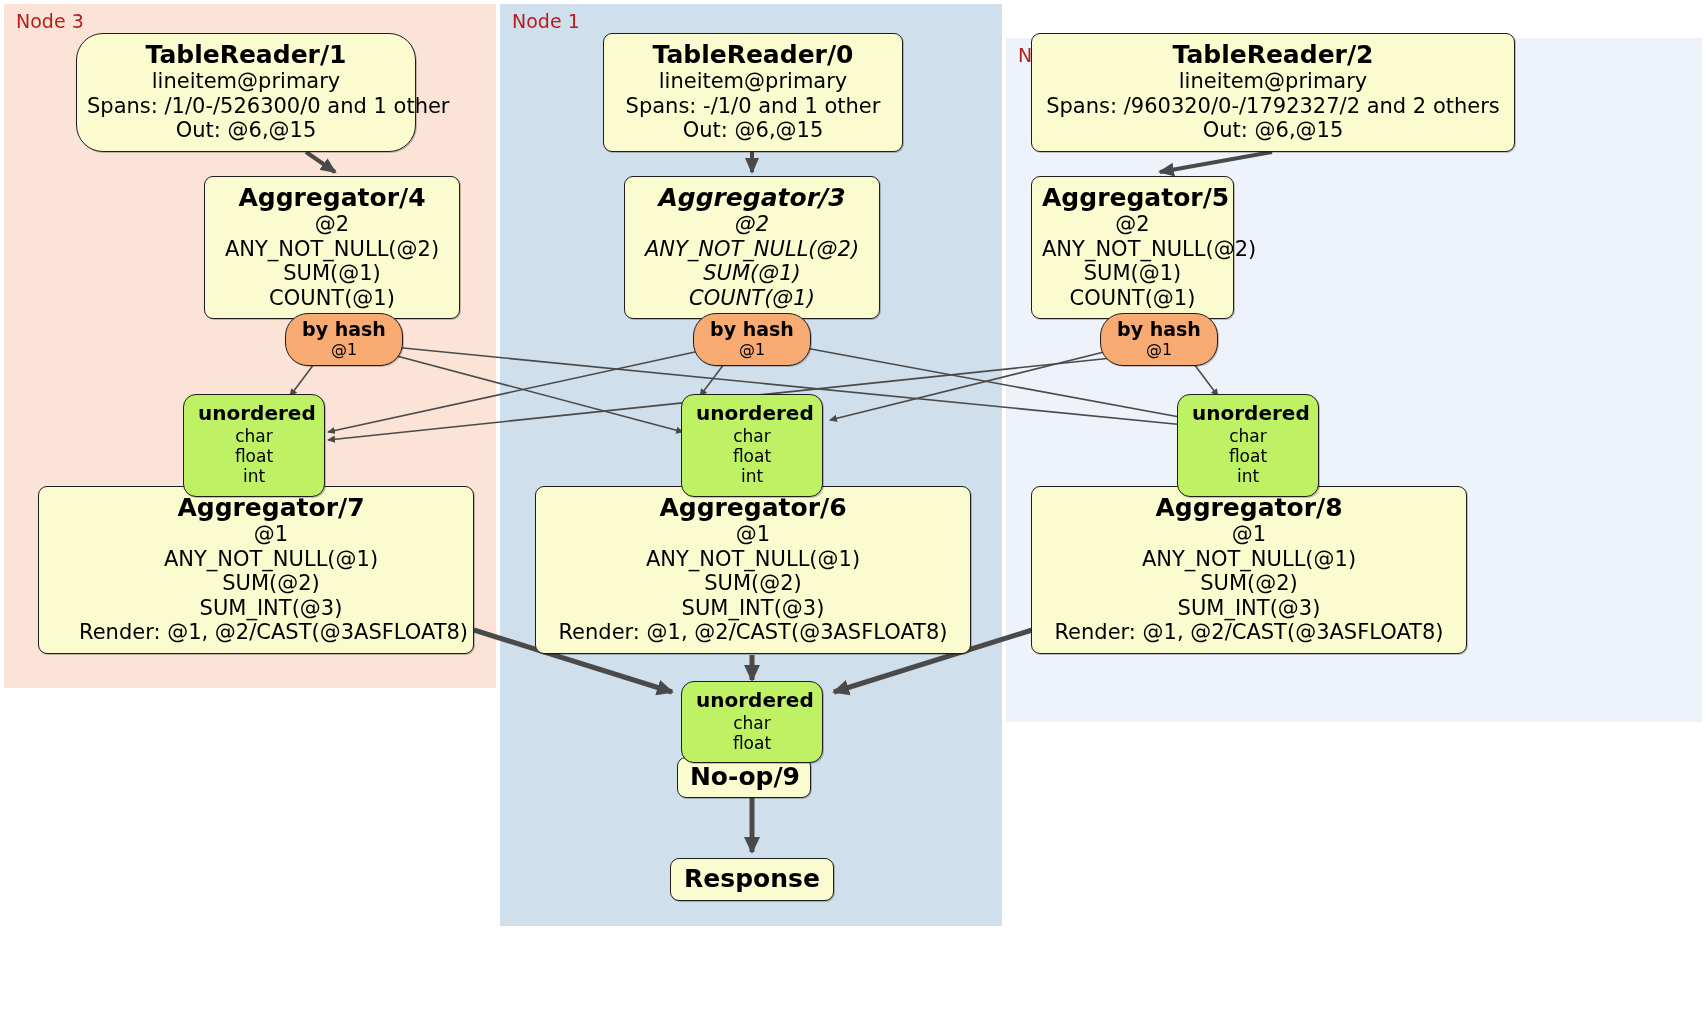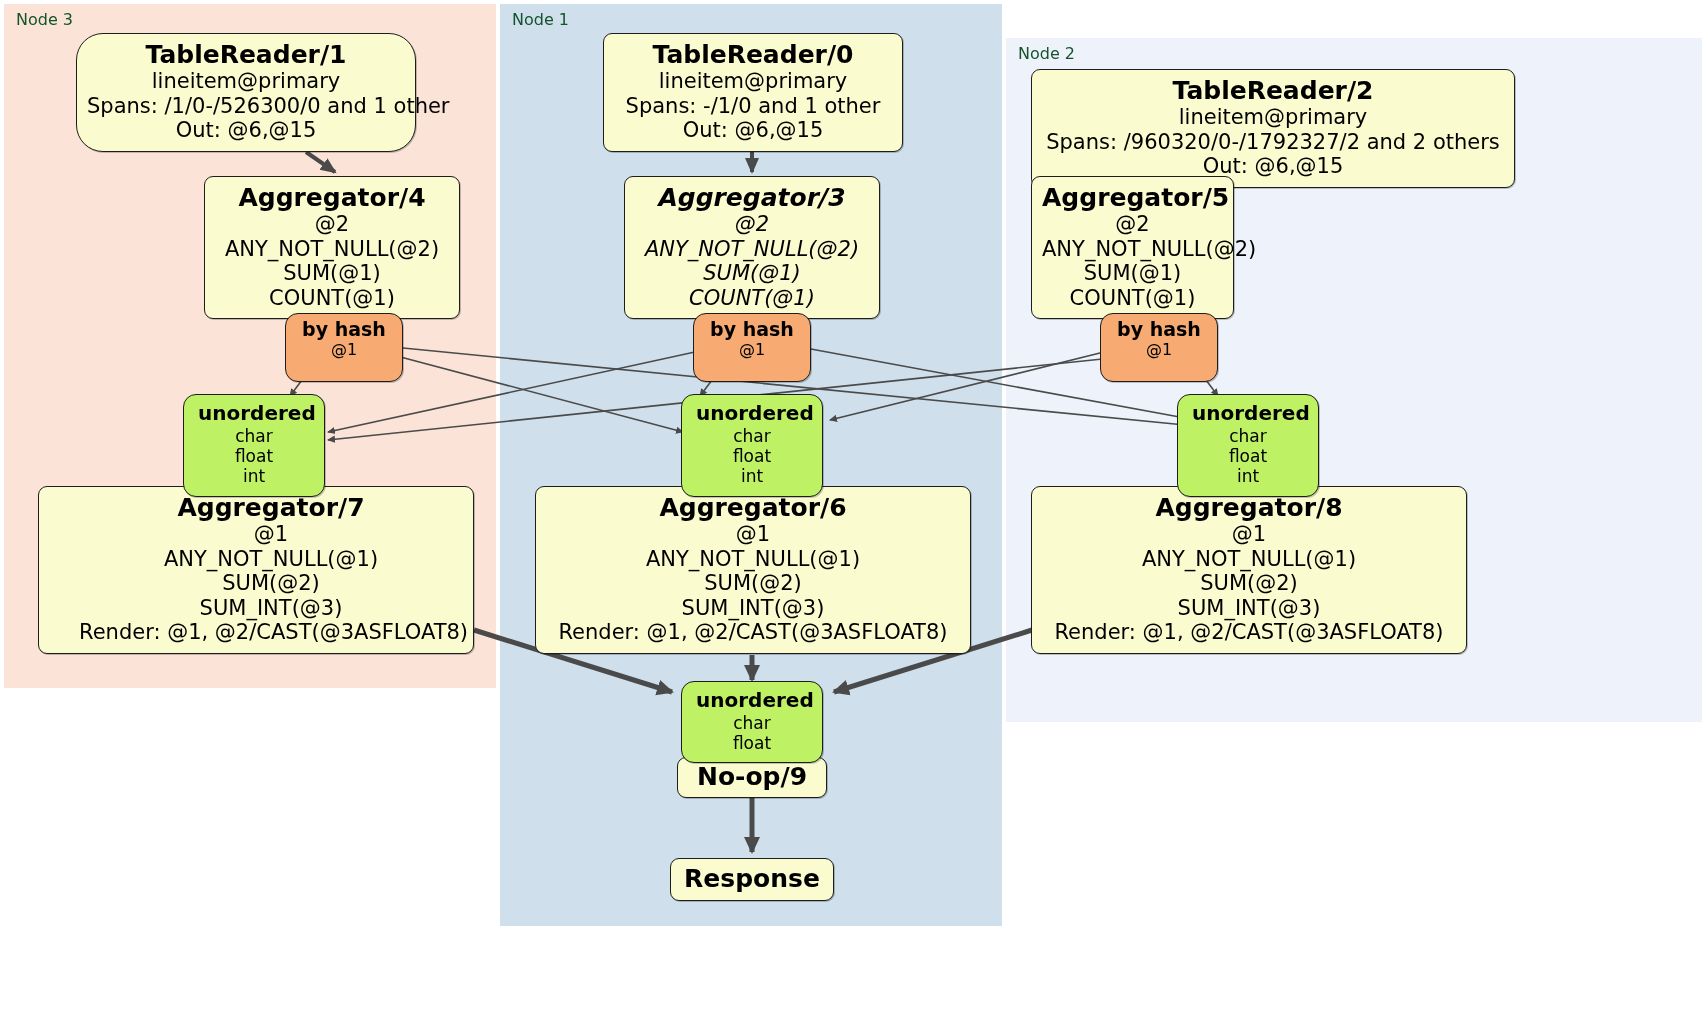--- a/index.html
+++ b/index.html
@@ -18,22 +18,22 @@
 
   
   .node-panel {
     position: absolute;
     box-sizing: border-box;
   }
   .node-panel .node-label {
     position: absolute;
     top: 6px;
     left: 12px;
-    font-size: 16px;
-    color: #14532d;
+    font-size: 19px;
+    color: #b91c1c;
     line-height: 1.2;
     white-space: nowrap;
   }
 
   
   #edges {
     position: absolute;
     left: 0;
     top: 0;
     width: 1706px;
@@ -66,22 +66,22 @@
   .proc-box {
     background: #fbfbd0;
     border: 1.7px solid #1d1d1d;
     border-radius: 9px;
     padding: 6px 10px 8px 10px;
     box-shadow: 1px 1px 0 rgba(0,0,0,0.22);
   }
   .router-hash {
     background: #f7ab73;
     border: 1.7px solid #1d1d1d;
-    border-radius: 13px;
-    padding: 5px 12px 22px 12px;
+    border-radius: 23px;
+    padding: 5px 12px 6px 12px;
     box-shadow: 1px 1px 0 rgba(0,0,0,0.22);
   }
   .router-sync {
     background: #bef264;
     border: 1.7px solid #1d1d1d;
     border-radius: 13px;
     padding: 7px 14px 9px 14px;
     box-shadow: 1px 1px 0 rgba(0,0,0,0.22);
   }
   .box-title {
@@ -242,29 +242,29 @@
     <div class="box-line">SUM_INT(@3)</div>
     <div class="box-line">Render: @1, @2/CAST(@3ASFLOAT8)</div>
   </div>
 
   <div class="box router-sync" style="left:681px; top:681px; width:142px;">
     <div class="box-title">unordered</div>
     <div class="box-line">char</div>
     <div class="box-line">float</div>
   </div>
 
-  <div class="box proc-box" style="left:677px; top:757px; width:150px; padding:4px 10px 6px 10px;">
+  <div class="box proc-box" style="left:677px; top:757px; width:134px; padding:4px 10px 6px 10px;text-align:right;">
     <div class="box-title">No-op/9</div>
   </div>
 
   <div class="box proc-box" style="left:670px; top:858px; width:164px; padding:5px 10px 7px 10px;">
     <div class="box-title">Response</div>
   </div>
 
-  <div class="box proc-box" style="left:1031px; top:33px; width:484px;margin-top:36px;">
+  <div class="box proc-box" style="left:1031px; top:33px; width:484px;">
     <div class="box-title">TableReader/2</div>
     <div class="box-line">lineitem@primary</div>
     <div class="box-line">Spans: /960320/0-/1792327/2 and 2 others</div>
     <div class="box-line">Out: @6,@15</div>
   </div>
 
   <div class="box proc-box" style="left:1031px; top:176px; width:203px;">
     <div class="box-title">Aggregator/5</div>
     <div class="box-line">@2</div>
     <div class="box-line">ANY_NOT_NULL(@2)</div>

